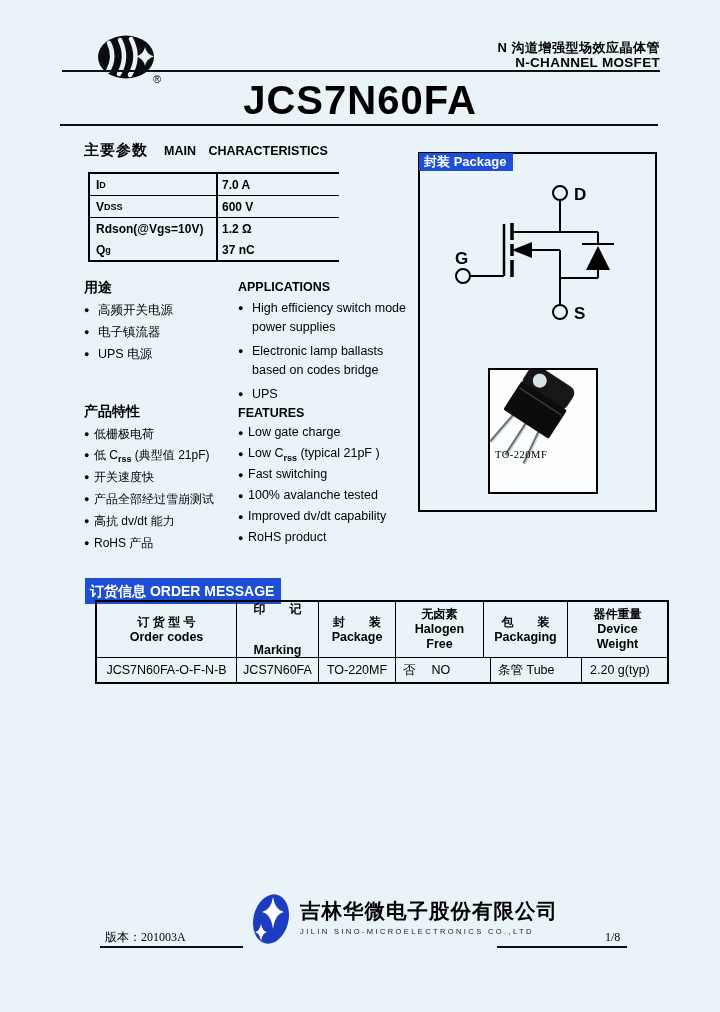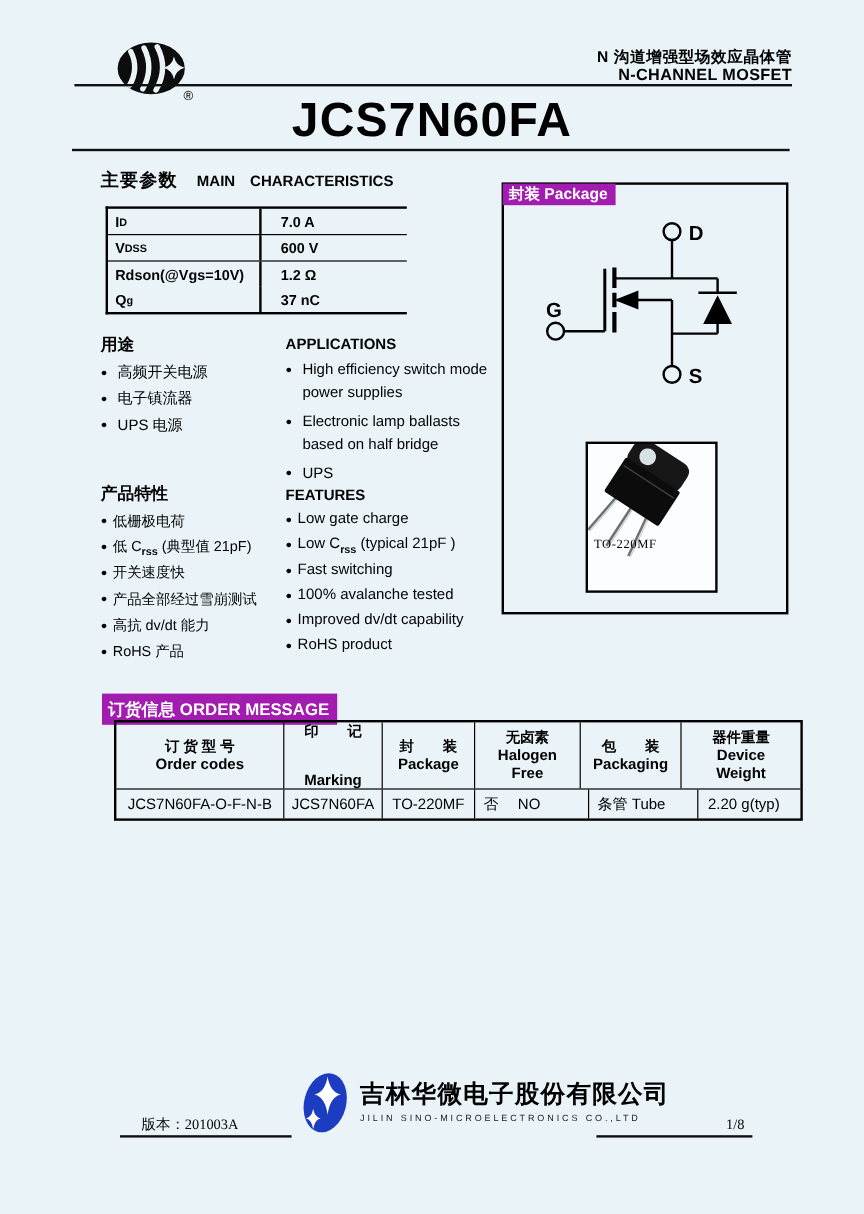--- a/index.html
+++ b/index.html
@@ -14,25 +14,25 @@
   .title{width:720px;text-align:center;font-size:40px;font-weight:bold;letter-spacing:1px;}
   
   .sec-zh{font-size:15px;font-weight:bold;letter-spacing:1px;}
   .sec-en{font-size:12.5px;font-weight:bold;word-spacing:9px;margin-left:16px;}
   .sub-zh{font-size:14px;font-weight:bold;}
   .sub-en{font-size:12.5px;font-weight:bold;}
   
   .mtab{left:88px;top:172px;width:249px;border:2px solid #000;border-right:none;}
   .mrow{display:flex;height:21px;align-items:center;font-size:12px;font-weight:bold;}
   .mrow .p{width:120px;border-right:2px solid #000;align-self:stretch;display:flex;align-items:center;padding-left:6px;}
-  .mrow .v{padding-left:16px;}
+  .mrow .v{padding-left:4px;}
   .mrow.div{border-bottom:1.5px solid #000;}
   
   .pkgbox{left:418px;top:152px;width:235px;height:356px;border:2px solid #000;}
-  .blklabel{background:#a21caf;color:#fff;font-weight:bold;font-size:13px;display:inline-flex;align-items:center;padding:2px 7px 3px 5px;line-height:1;}
+  .blklabel{background:#1d4ed8;color:#fff;font-weight:bold;font-size:13px;display:inline-flex;align-items:center;padding:2px 7px 3px 5px;line-height:1;}
   .photoframe{position:absolute;left:68px;top:214px;width:106px;height:122px;border:2px solid #000;background:#fbfdfe;}
   .pkgname{position:absolute;left:5px;bottom:32px;font-family:"Liberation Serif",serif;font-size:10.5px;letter-spacing:.5px;}
   
   .list{list-style:none;margin:0;padding:0;font-size:12.5px;}
   .list li{display:flex;margin-top:5px;}
   .list .blt{width:14px;font-size:9px;line-height:16px;flex:0 0 14px;}
   .tight li{margin-top:4.5px;}
   .enlist{line-height:19px;}
   
   .otab{left:95px;top:600px;width:570px;border:2px solid #000;}
@@ -188,21 +188,21 @@
 
   <div class="abs" style="left:238px;top:280px;width:172px;">
     <div class="sub-en">APPLICATIONS</div>
     <ul class="list enlist" style="margin-top:2px;">
       <li>
           <span class="blt" style="line-height:19px;">●</span>
           <span>High efficiency switch mode power supplies</span>
         </li>
       <li>
           <span class="blt" style="line-height:19px;">●</span>
-          <span>Electronic lamp ballasts based on half bridge</span>
+          <span>Electronic lamp ballasts based on codes bridge</span>
         </li>
       <li>
           <span class="blt" style="line-height:19px;">●</span>
           <span>UPS</span>
         </li>
     </ul>
   </div>
 
   <div class="abs" style="left:84px;top:403px;width:150px;">
     <div class="sub-zh">产品特性</div>
@@ -304,21 +304,21 @@
       <div class="dcell c4" style="justify-content:flex-start;padding-left:7px;">
           <span>否</span>
           <span class="gap"></span>
           <span>NO</span>
         </div>
       <div class="dcell c5" style="justify-content:flex-start;padding-left:7px;"><span>条管</span>&nbsp;<span>Tube</span></div>
       <div class="dcell c6" style="justify-content:flex-start;padding-left:8px;">2.20 g(typ)</div>
     </div>
   </div>
 
-  <div class="abs ver" style="left:118px;top:929px;">版本：201003A</div>
+  <div class="abs ver" style="left:105px;top:929px;">版本：201003A</div>
   <div class="abs rule" style="left:100px;top:946px;width:143px;height:1.5px;"></div>
 
   <div class="abs" style="left:246px;top:891px;width:50px;height:56px;">
     <svg width="50" height="56" viewBox="0 0 50 56">
       <ellipse cx="25" cy="28" rx="17.5" ry="25" fill="#1c3dc2" transform="rotate(14 25 28)"></ellipse>
       <path d="M27 6 q2 13 11 15 q-9 2 -11 17 q-2 -15 -11 -17 q9 -2 11 -15" fill="#fff"></path>
       <path d="M15 33 q1.3 7 6 8 q-4.7 1 -6 9 q-1.3 -8 -6 -9 q4.7 -1 6 -8" fill="#fff"></path>
     </svg>
   </div>
   <div class="abs" style="left:300px;top:897px;">

